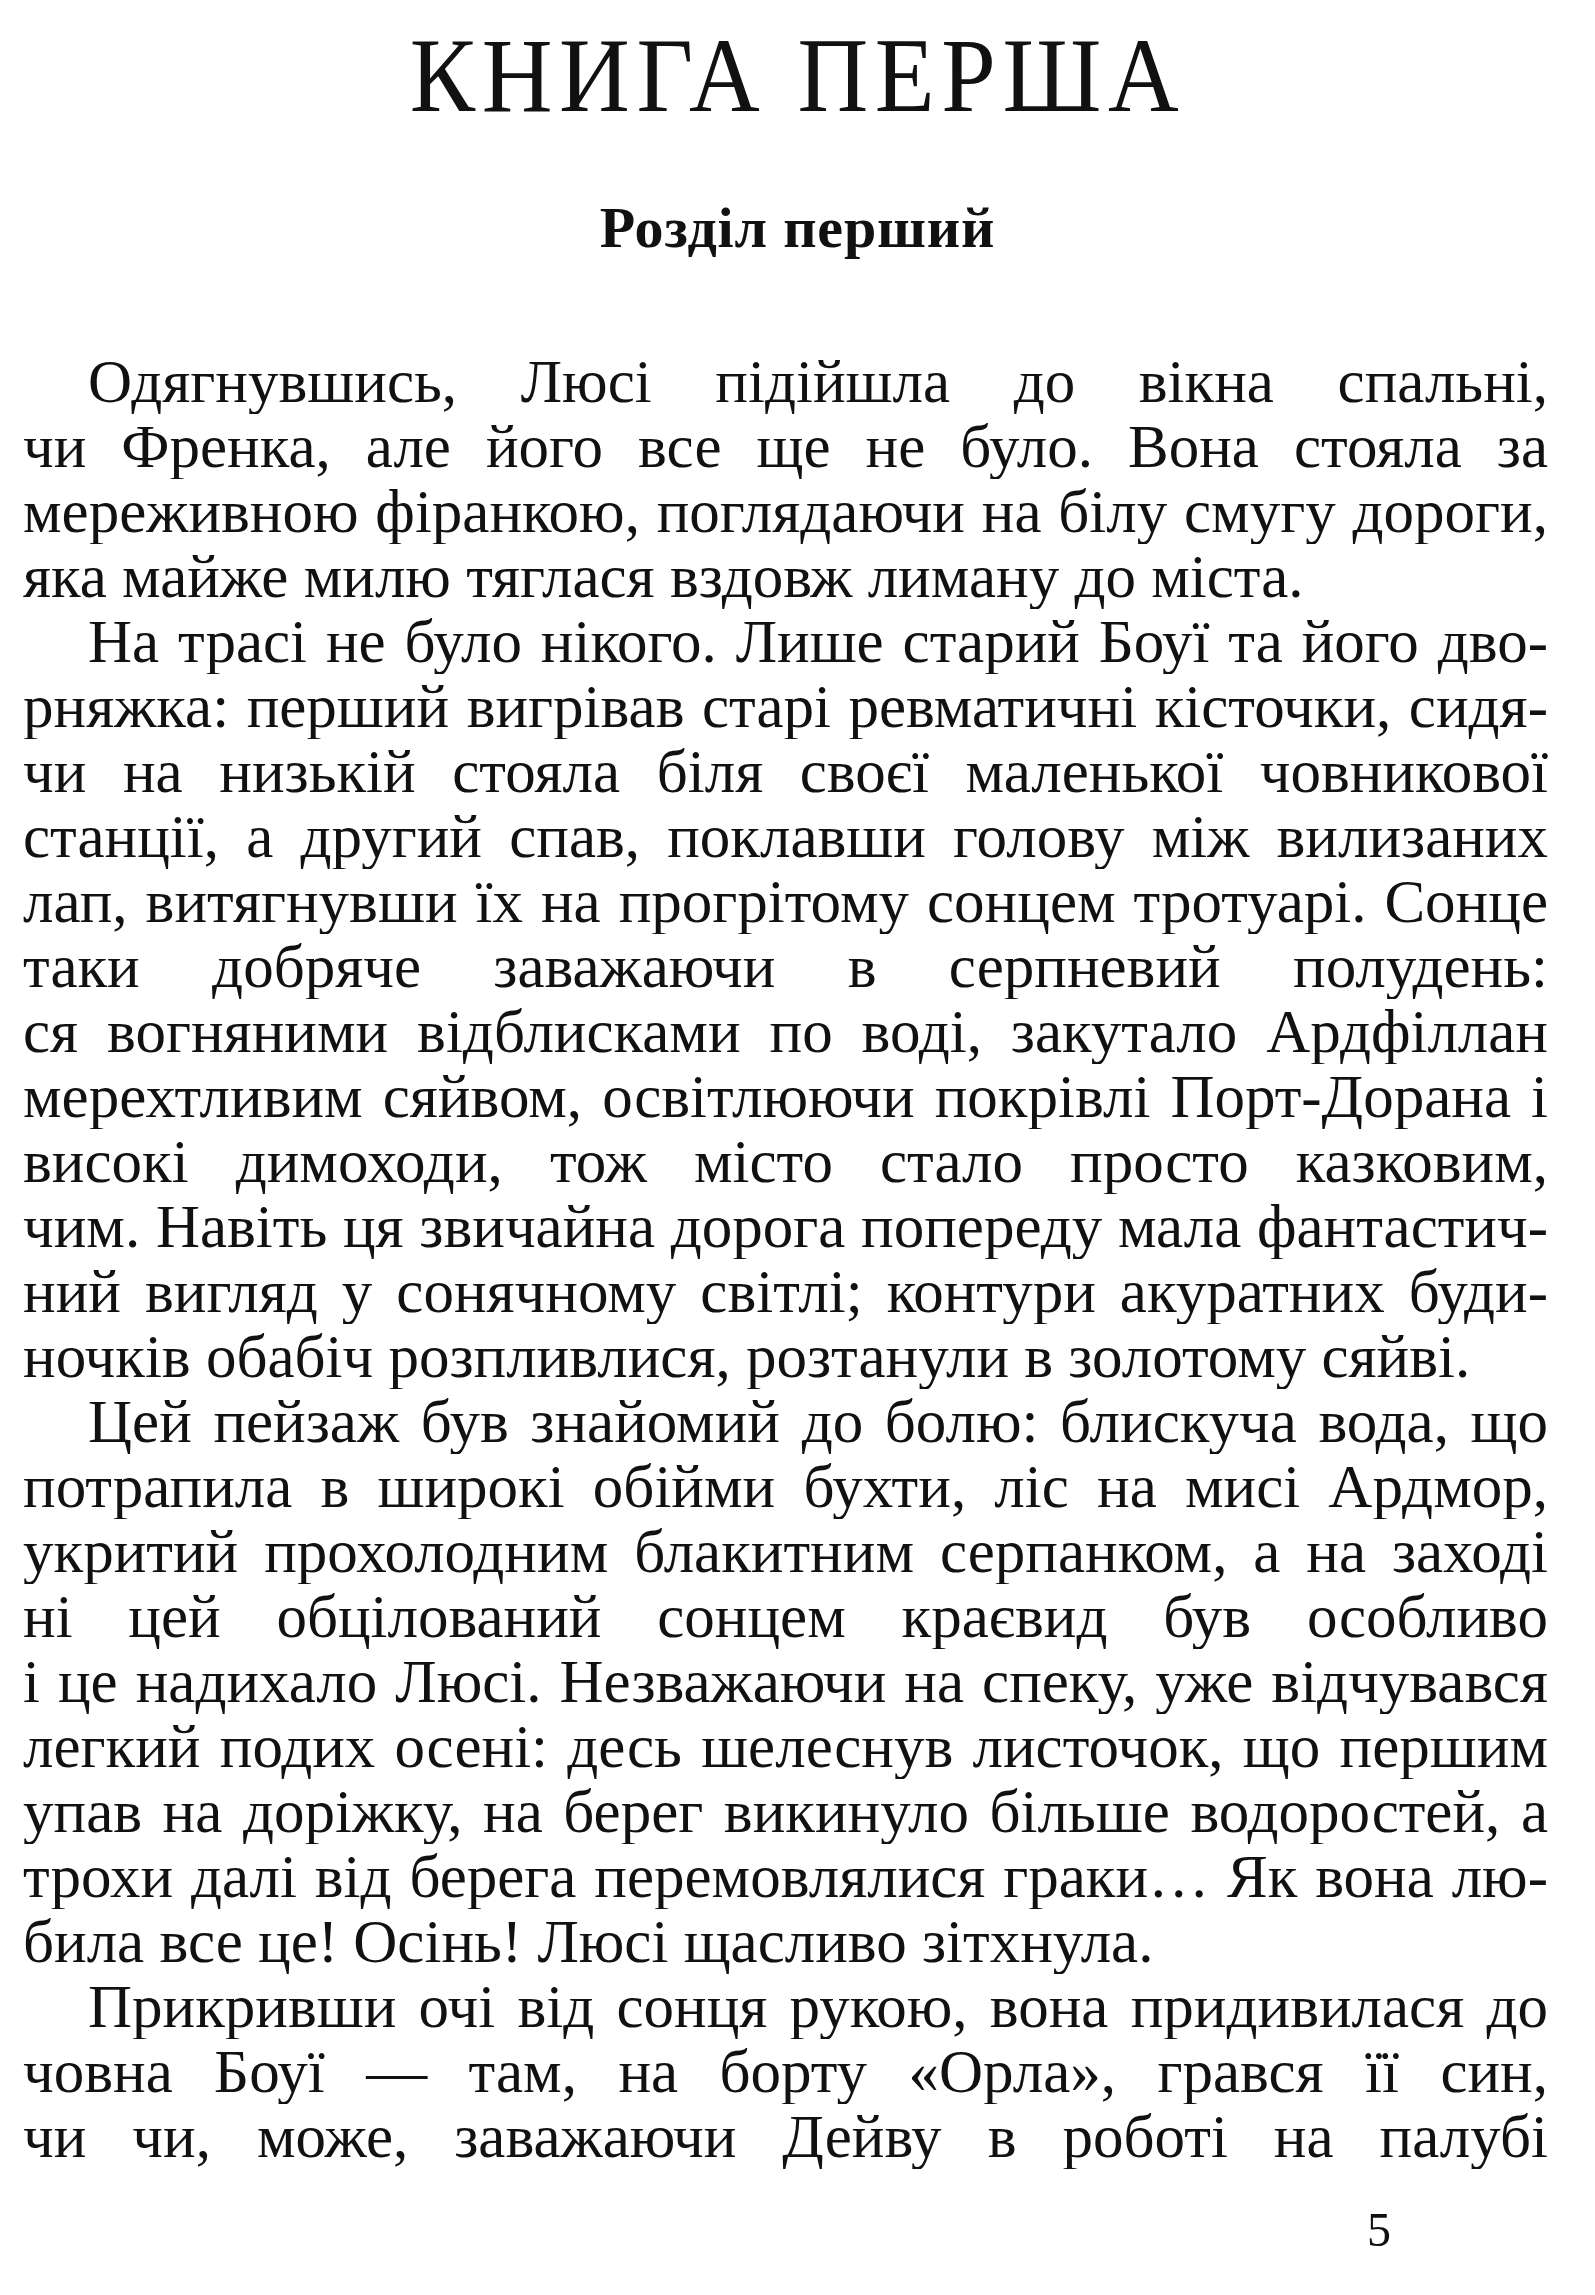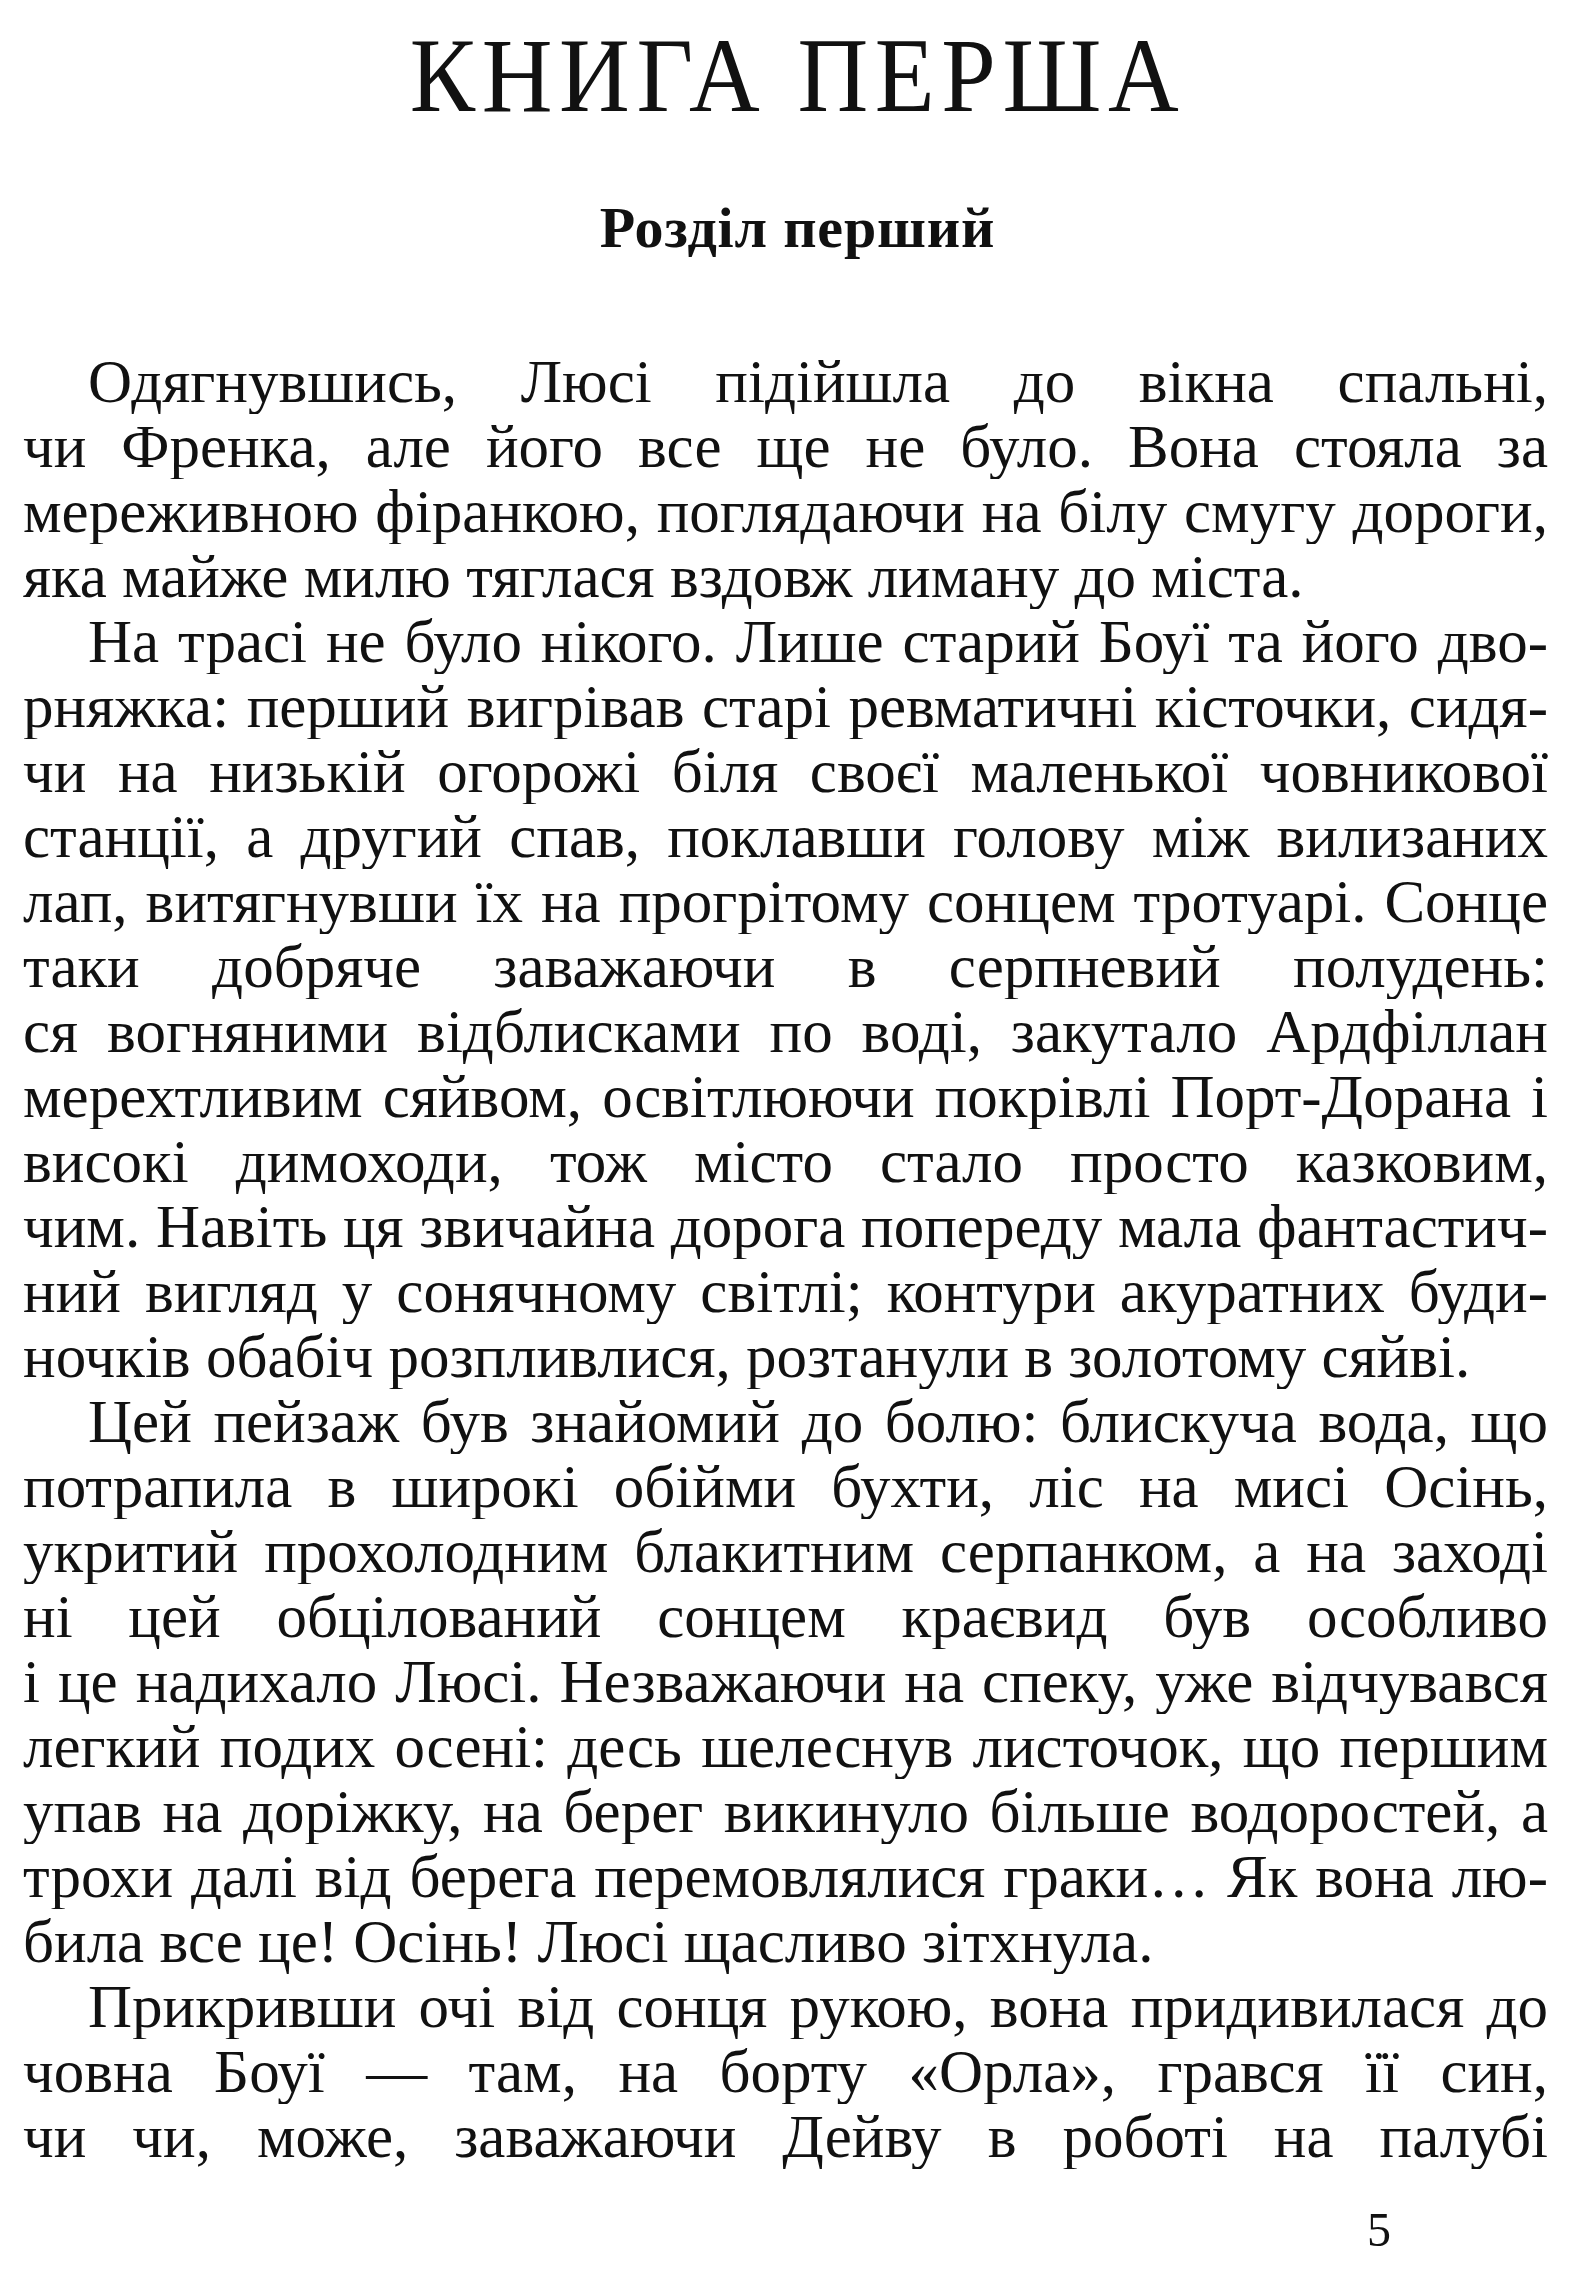--- a/index.html
+++ b/index.html
@@ -25,32 +25,32 @@
   <div class="book-title">КНИГА ПЕРША</div>
   <div class="chapter-title">Розділ перший</div>
 
   <div class="body-text" id="body-text">
       <div class="line indent" style="white-space: normal;">Одягнувшись, Люсі підійшла до вікна спальні, визираю-</div>
       <div class="line" style="white-space: normal;">чи Френка, але його все ще не було. Вона стояла за довгою</div>
       <div class="line" style="white-space: normal;">мереживною фіранкою, поглядаючи на білу смугу дороги,</div>
       <div class="line last">яка майже милю тяглася вздовж лиману до міста.</div>
       <div class="line indent" style="white-space: normal;">На трасі не було нікого. Лише старий Боуї та його дво-</div>
       <div class="line" style="white-space: normal;">рняжка: перший вигрівав старі ревматичні кісточки, сидя-</div>
-      <div class="line" style="white-space: normal;">чи на низькій огорожі біля своєї маленької човникової</div>
+      <div class="line" style="white-space: normal;">чи на низькій стояла біля своєї маленької човникової</div>
       <div class="line" style="white-space: normal;">станції, а другий спав, поклавши голову між вилизаних</div>
       <div class="line" style="white-space: normal;">лап, витягнувши їх на прогрітому сонцем тротуарі. Сонце</div>
       <div class="line" style="white-space: normal;">таки добряче заважаючи в серпневий полудень: розсипало-</div>
       <div class="line" style="white-space: normal;">ся вогняними відблисками по воді, закутало Ардфіллан</div>
       <div class="line" style="white-space: normal;">мерехтливим сяйвом, освітлюючи покрівлі Порт-Дорана і</div>
       <div class="line" style="white-space: normal;">високі димоходи, тож місто стало просто казковим, таємни-</div>
       <div class="line" style="white-space: normal;">чим. Навіть ця звичайна дорога попереду мала фантастич-</div>
       <div class="line" style="white-space: normal;">ний вигляд у сонячному світлі; контури акуратних буди-</div>
       <div class="line last">ночків обабіч розпливлися, розтанули в золотому сяйві.</div>
       <div class="line indent" style="white-space: normal;">Цей пейзаж був знайомий до болю: блискуча вода, що</div>
-      <div class="line" style="white-space: normal;">потрапила в широкі обійми бухти, ліс на мисі Осінь,</div>
+      <div class="line" style="white-space: normal;">потрапила в широкі обійми бухти, ліс на мисі Ардмор,</div>
       <div class="line" style="white-space: normal;">укритий прохолодним блакитним серпанком, а на заході —</div>
       <div class="line" style="white-space: normal;">ні цей обцілований сонцем краєвид був особливо чарівним,</div>
       <div class="line" style="white-space: normal;">і це надихало Люсі. Незважаючи на спеку, уже відчувався</div>
       <div class="line" style="white-space: normal;">легкий подих осені: десь шелеснув листочок, що першим</div>
       <div class="line" style="white-space: normal;">упав на доріжку, на берег викинуло більше водоростей, а</div>
       <div class="line" style="white-space: normal;">трохи далі від берега перемовлялися граки… Як вона лю-</div>
       <div class="line last">била все це! Осінь! Люсі щасливо зітхнула.</div>
       <div class="line indent" style="white-space: normal;">Прикривши очі від сонця рукою, вона придивилася до</div>
       <div class="line" style="white-space: normal;">човна Боуї — там, на борту «Орла», грався її син, допомагаю-</div>
       <div class="line" style="white-space: normal;">чи чи, може, заважаючи Дейву в роботі на палубі крихітного</div>

